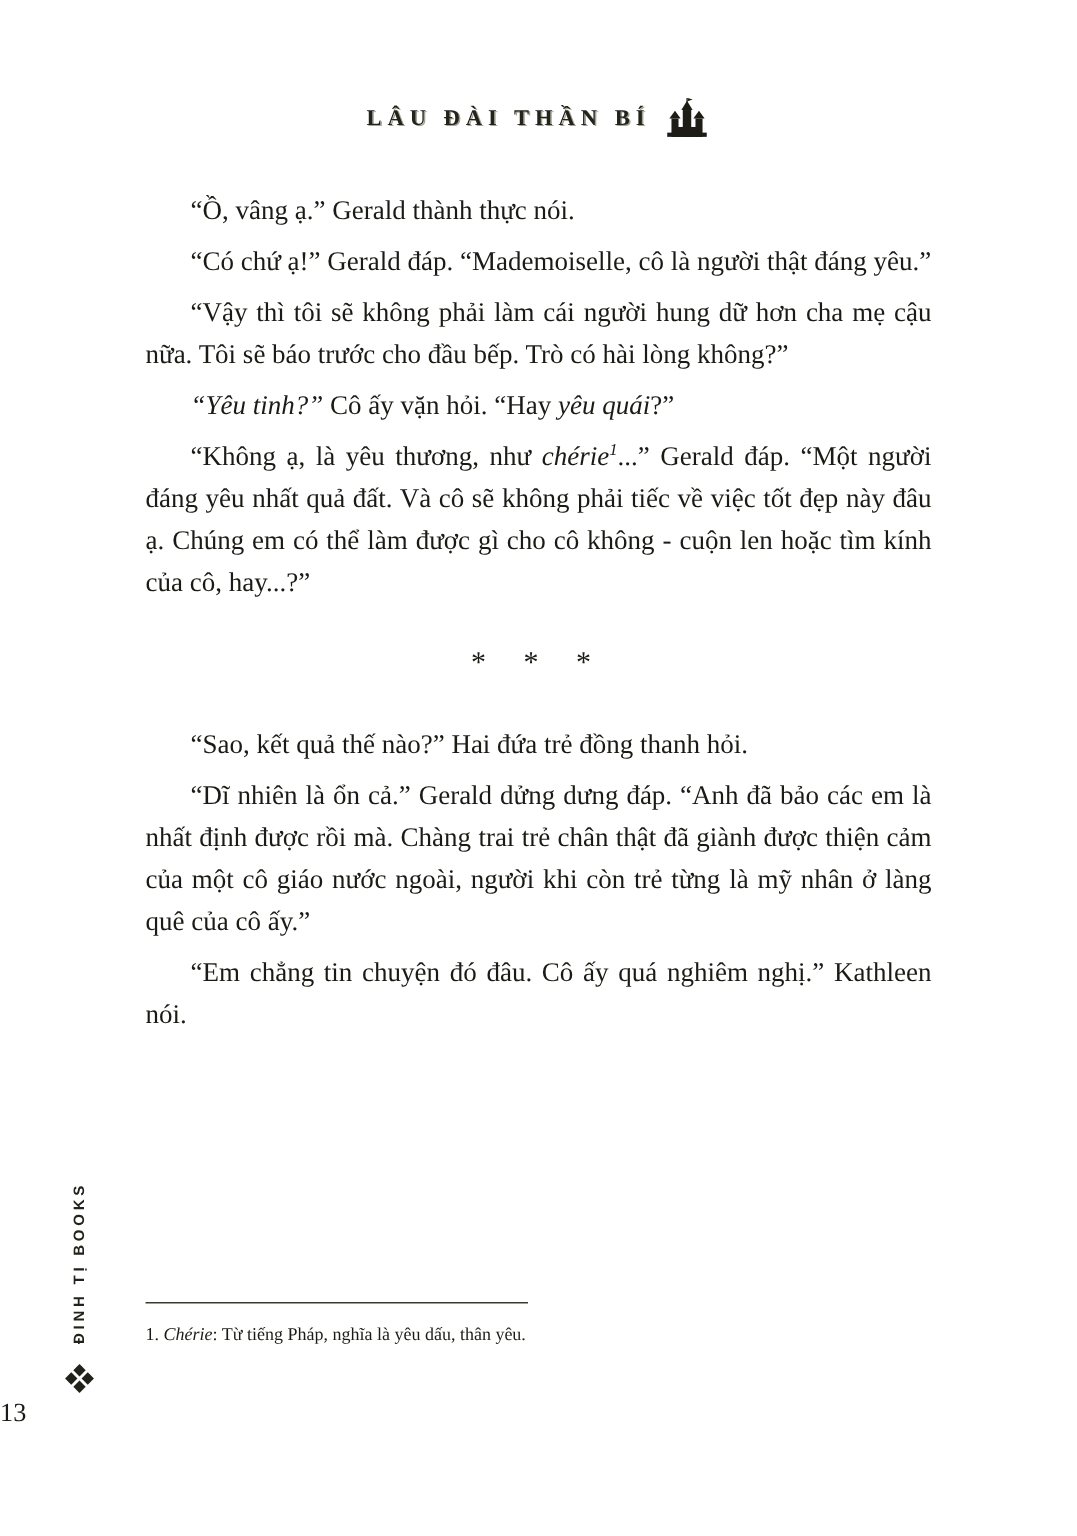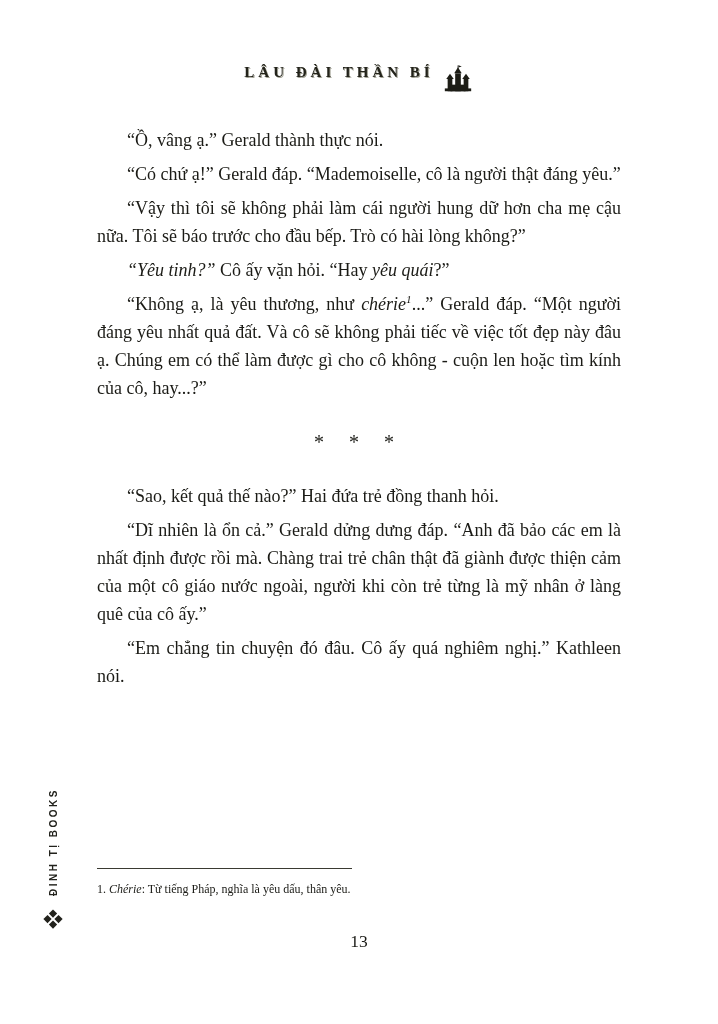--- a/index.html
+++ b/index.html
@@ -15,21 +15,21 @@
     background: #ffffff;
     overflow: hidden;
     font-family: "Liberation Serif", serif;
     color: #1b1b16;
   }
 
   
   .page-header {
     display: flex;
     justify-content: center;
-    align-items: flex-start;
+    align-items: center;
     gap: 8px;
     margin-top: 64px;
     height: 30px;
   }
   .header-title {
     font-family: "Liberation Serif", serif;
     font-weight: 700;
     font-size: 15px;
     letter-spacing: 4px;
     color: #23231b;
@@ -82,21 +82,21 @@
     font-size: 12px;
     line-height: 22px;
   }
 
   
   .page-number {
     position: absolute;
     left: 0;
     right: 0;
     bottom: 72px;
-    text-align: center;
+    text-align: left;
     font-size: 17.5px;
     color: #1b1b16;
   }
 
   
   .spine {
     position: absolute;
     left: 42px;
     top: 788px;
     display: flex;

